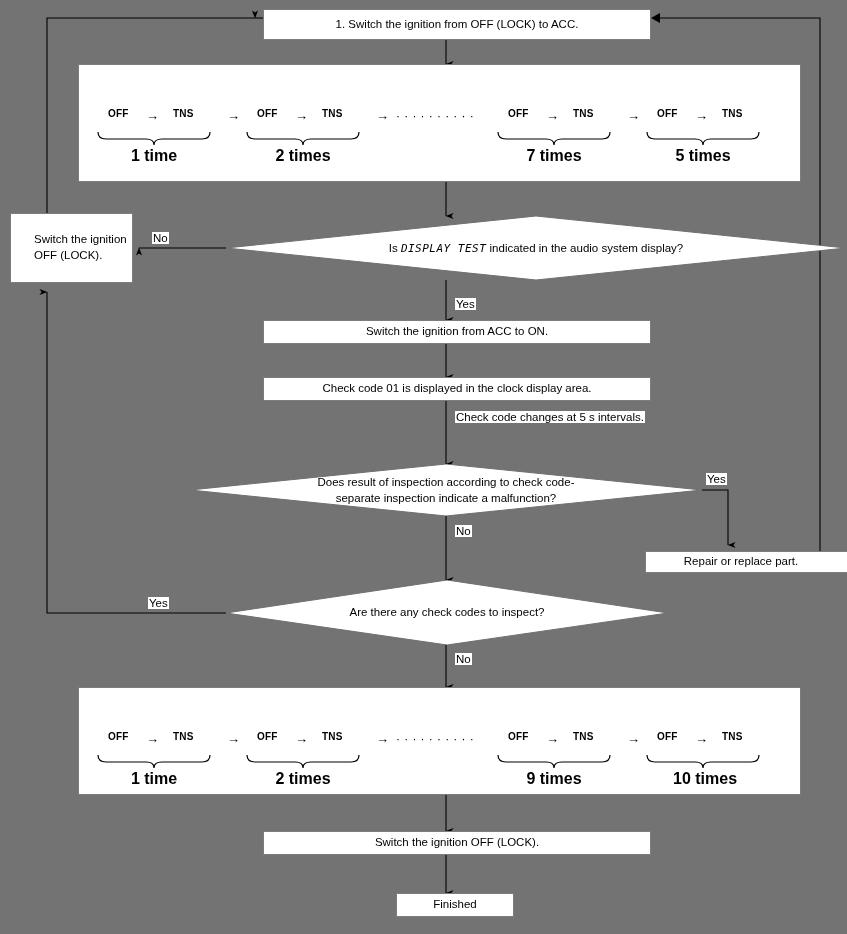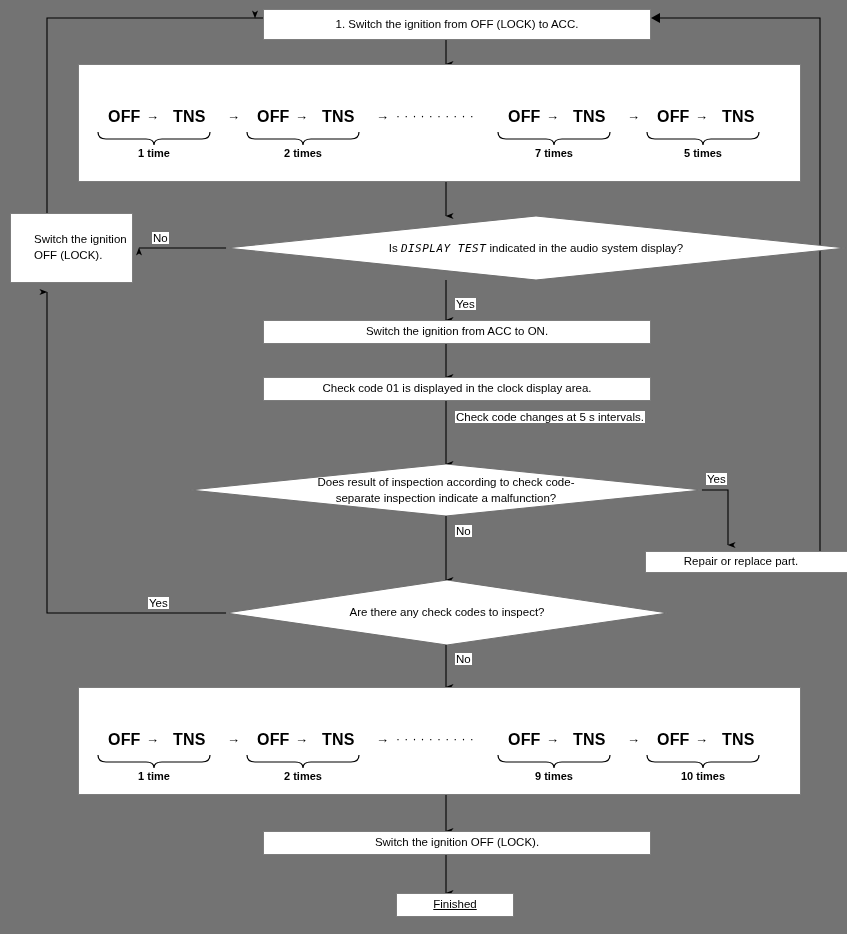--- a/index.html
+++ b/index.html
@@ -74,32 +74,32 @@
     position: absolute;
     z-index: 3;
   }
   .seq-row {
     position: relative;
     height: 20px;
     white-space: nowrap;
   }
   .tok {
     position: absolute;
-    font-size: 16px;
+    font-size: 10px;
     font-weight: bold;
     letter-spacing: 0.2px;
     top: 0;
   }
   .tok.arrow {
     font-weight: normal;
     font-size: 13px;
   }
   .cnt {
     position: absolute;
-    font-size: 11px;
+    font-size: 16px;
     font-weight: bold;
     text-align: center;
     white-space: nowrap;
   }
   .dots {
     position: absolute;
     font-size: 12px;
     letter-spacing: 4.2px;
     top: 1px;
   }
@@ -329,17 +329,17 @@
       <span class="cnt" style="left:183px; width:60px; top:1px;">2 times</span>
       <span class="cnt" style="left:434px; width:60px; top:1px;">9 times</span>
       <span class="cnt" style="left:583px; width:60px; top:1px;">10 times</span>
     </div>
   </div>
 
   <div class="node" style="left:263px; top:831px; width:388px; height:24px;">
     <span class="boxtext">Switch the ignition OFF (LOCK).</span>
   </div>
 
-  <div class="node" style="left:396px; top:893px; width:118px; height:24px;text-decoration:underline;">
+  <div class="node" style="left:396px; top:893px; width:118px; height:24px;">
     <span class="boxtext">Finished</span>
   </div>
 
 </div>
 
 </body></html>

